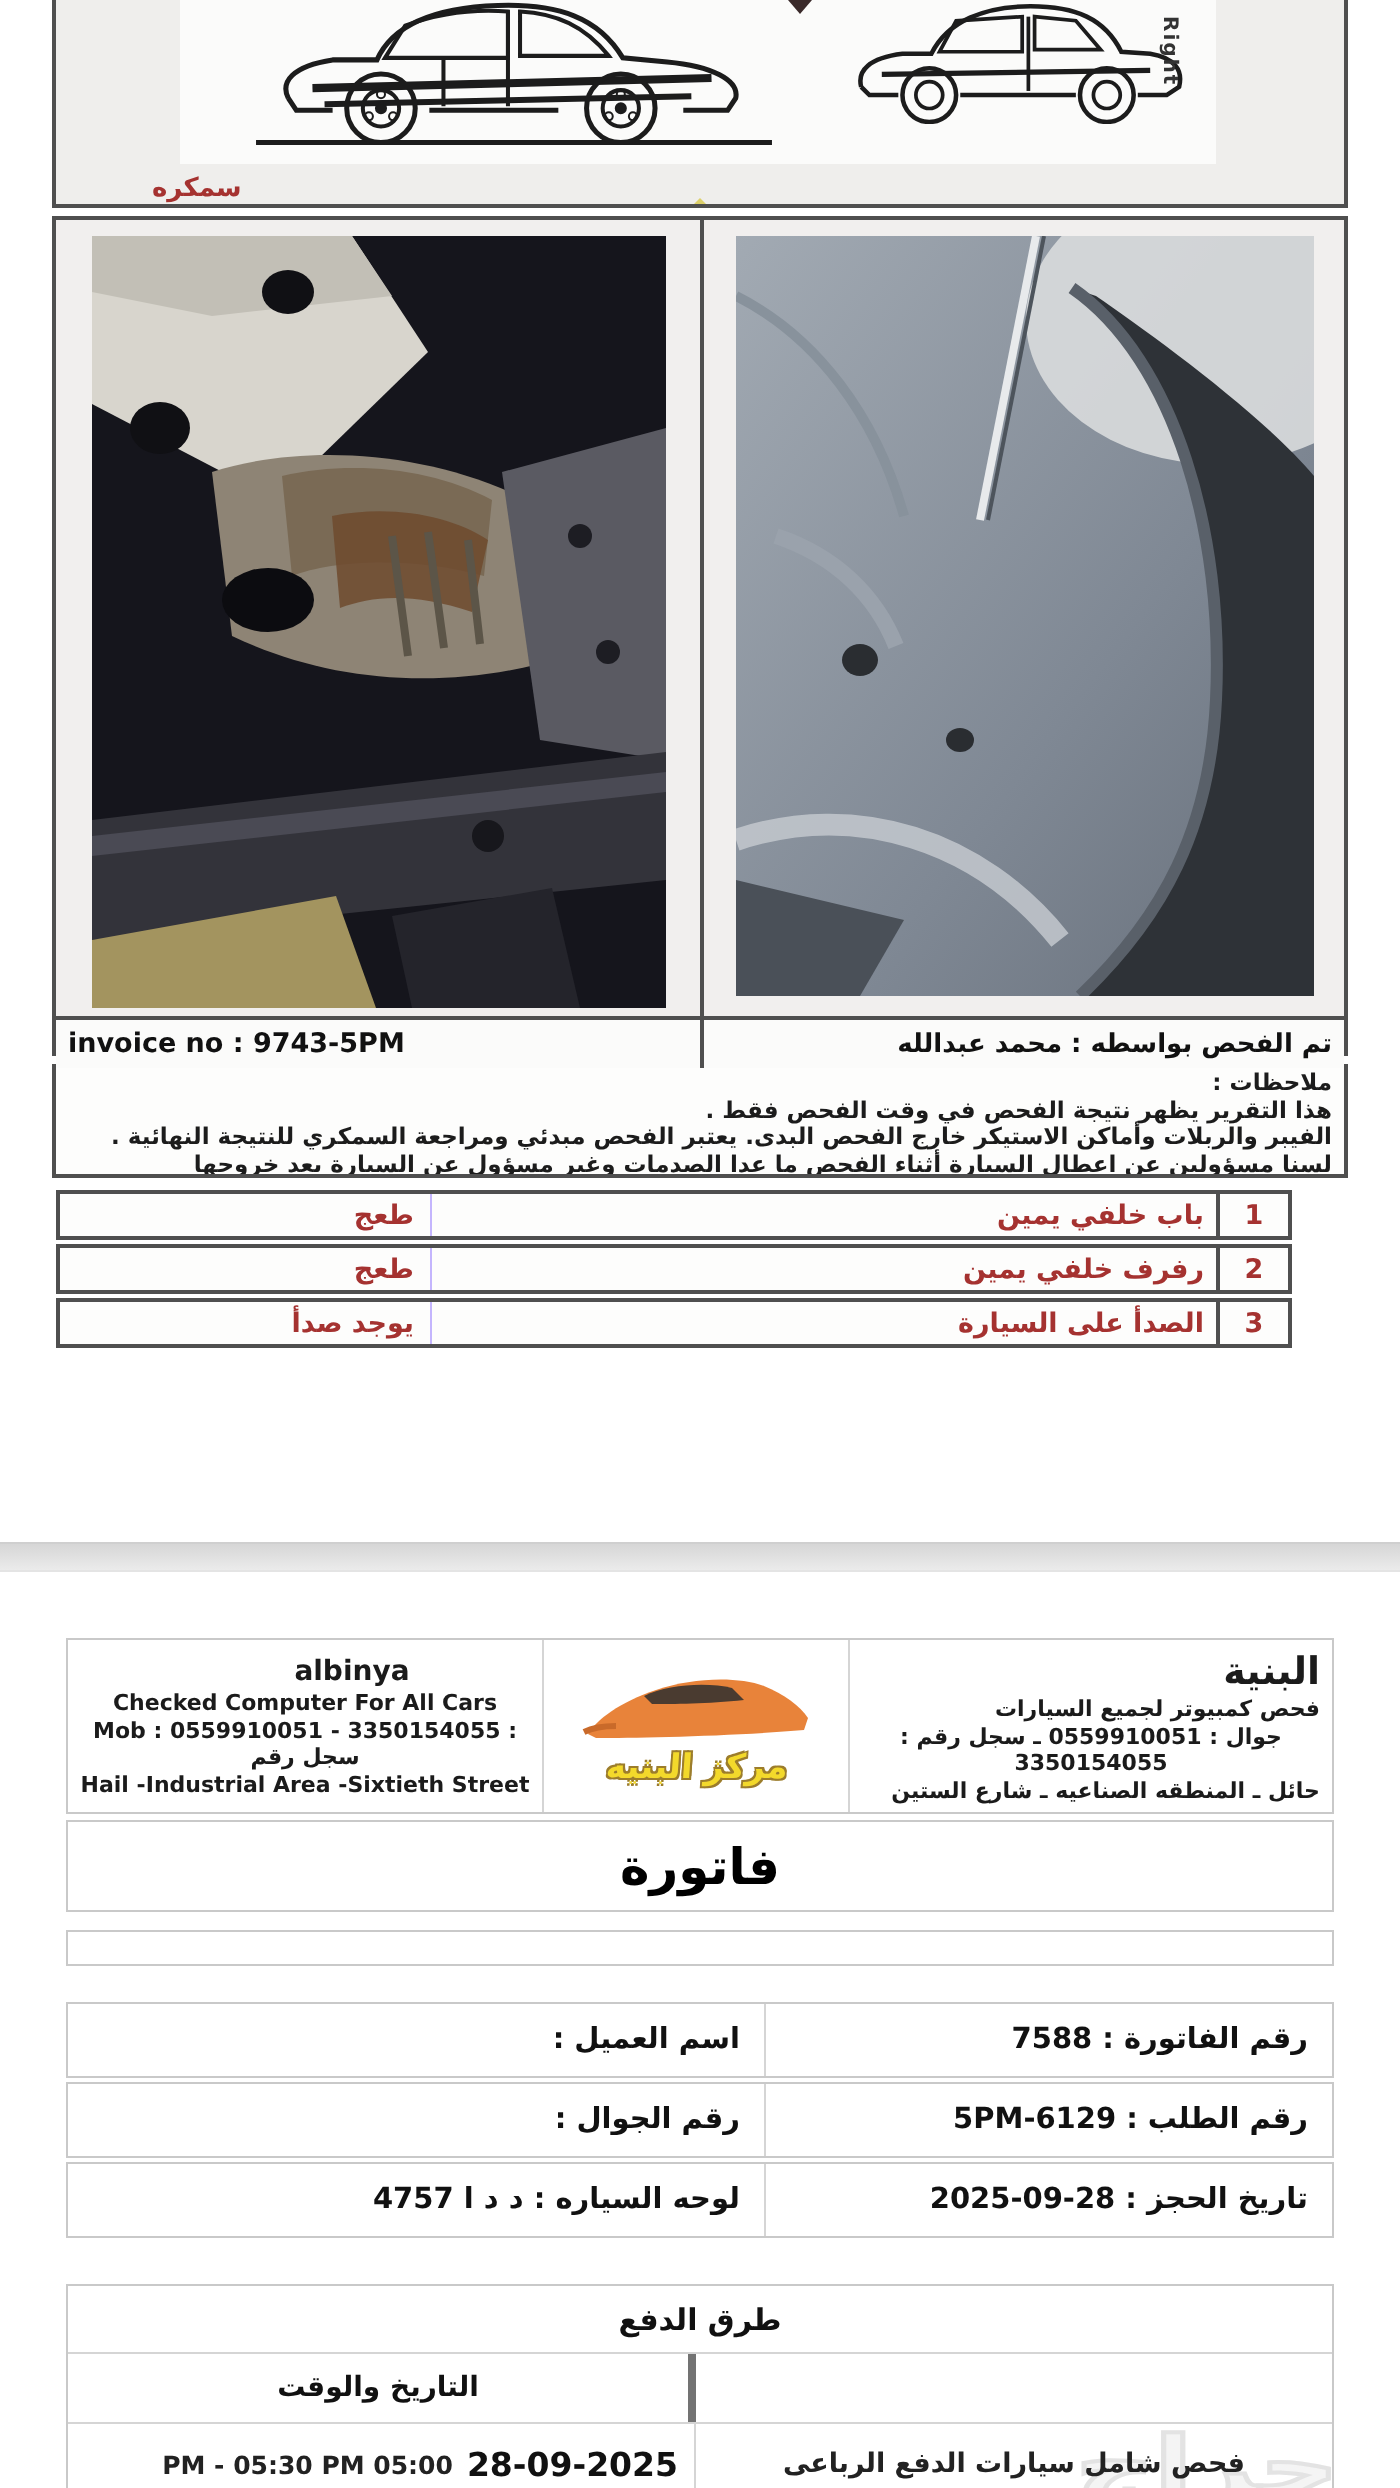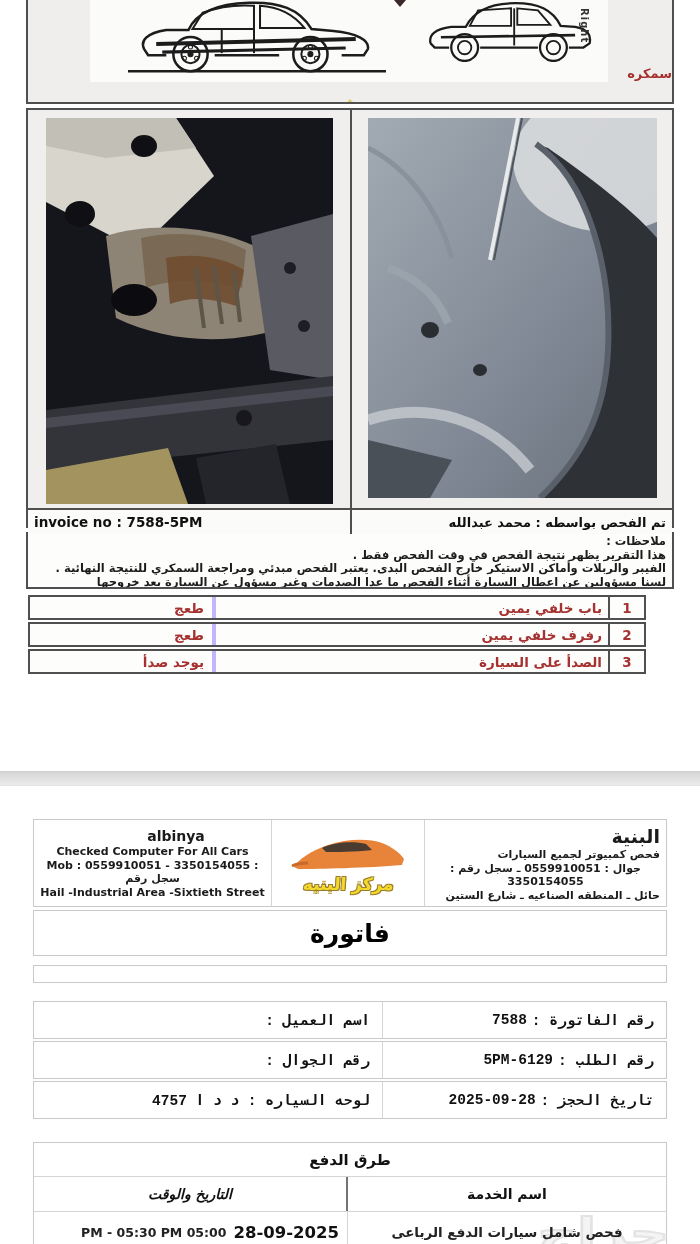--- a/index.html
+++ b/index.html
@@ -23,22 +23,22 @@
   .right-label{
     position:absolute; right:18px; top:8px; writing-mode:vertical-rl;
     font-size:10px; letter-spacing:1px; color:#333; font-weight:bold;
   }
   .top-cut-arrow{
     position:absolute; left:304px; top:0; width:0; height:0;
     border-left:6px solid transparent; border-right:6px solid transparent;
     border-top:7px solid #3a2a2a;
   }
   .diagram-caption{
-    position:absolute; left:0; right:0; bottom:21px; text-align:right;
-    color:#a53230; font-size:13px; font-weight:bold;
+    position:absolute; left:0; right:0; bottom:0; text-align:left;
+    color:#a53230; font-size:13px; font-weight:bold;padding-left:48px;
   }
   .yellow-arrow{
     position:absolute; left:50%; bottom:-5px; transform:translateX(-50%);
     width:0;height:0; border-left:8px solid transparent; border-right:8px solid transparent;
     border-bottom:8px solid #ddd06a;
   }
   
   .photos-box{
     margin:4px 26px 0; border:2px solid #4f4f4f; height:416px;
     display:grid; grid-template-columns:1fr 1fr; grid-template-rows:1fr 26px;
@@ -62,21 +62,21 @@
   }
   
   .items{margin:6px 54px 0 28px; direction:rtl;}
   .item-row{
     display:grid; grid-template-columns:36px 1fr 186px; height:21px;
     border:2px solid #4f4f4f; margin-bottom:2px; background:#fdfdfc;
     color:#a53230; font-weight:bold; font-size:13.5px; align-items:center;
   }
   .item-no{text-align:center; border-left:2px solid #4f4f4f; height:100%; display:flex;align-items:center;justify-content:center;}
   .item-part{padding:0 6px; text-align:right;}
-  .item-status{border-right:4px solid #c4b5fd; height:100%; display:flex; align-items:center; justify-content:flex-start; padding:0 8px;}
+  .item-status{border-right:1px solid #c4b5fd; height:100%; display:flex; align-items:center; justify-content:flex-start; padding:0 8px;}
   
   .spacer1{height:95px;}
   .gray-band{
     height:13px; background:linear-gradient(#d6d6d6,#ebebeb);
     border-top:1px solid #cfcfcf; border-bottom:1px solid #e4e4e4;
   }
   .spacer2{height:33px;}
   
   .company-header{
     margin:0 33px; border:1px solid #c9c9c9; height:86px; background:#fff;
@@ -101,40 +101,40 @@
     display:flex; flex-direction:column; justify-content:center; align-items:flex-start;
     direction:rtl; text-align:center; gap:1px; font-size:11px; font-weight:bold; color:#1b1b1b; padding:2px 6px;
   }
   .col-ar .ar-name{font-size:19px;}
   .title-box{
     margin:3px 33px 0; border:1px solid #c9c9c9; height:44px; background:#fff;
     display:flex; align-items:center; justify-content:center;
   }
   .doc-title{font-size:25px; font-weight:bold; color:#000; margin:16px;}
   .empty-box{margin:9px 33px 0; border:1px solid #c9c9c9; height:16px; background:#fff;}
-  .details{margin:18px 33px 0;font-family:Liberation Mono, monospace;}
+  .details{margin:18px 33px 0;}
   .detail-row{
     display:grid; grid-template-columns:349px 1fr; border:1px solid #c9c9c9;
     height:36px; margin-bottom:2px; background:#fff; font-weight:bold; font-size:14.5px;
   }
   .d-left{
     border-right:1px solid #d5d5d5; direction:rtl; display:flex; align-items:center;
     justify-content:flex-start; padding:0 12px; gap:5px;
   }
   .d-right{direction:rtl; display:flex; align-items:center; justify-content:flex-start; padding:0 12px; gap:5px;}
   .ltr-val{direction:ltr; unicode-bidi:bidi-override;}
   
   .payment{margin:23px 33px 0; border:1px solid #c9c9c9; background:#fff;}
   .pay-title{
     height:33px; border-bottom:1px solid #d5d5d5; display:flex; align-items:center;
     justify-content:center; font-weight:bold; font-size:15px; direction:rtl;text-align:right;
   }
   .pay-cols{display:grid; grid-template-columns:314px 1fr; border-bottom:1px solid #d5d5d5;}
   .pay-cols > div{height:34px; display:flex; align-items:center; justify-content:center; font-weight:bold; font-size:14px; direction:rtl;}
-  .pay-col-dt{border-right:2px solid #737373;font-style:italic;}
+  .pay-col-dt{border-right:4px solid #737373;}
   .pay-data{display:grid; grid-template-columns:314px 1fr; position:relative;}
   .pay-dt{
     height:40px; border-right:1px solid #d5d5d5; display:flex; align-items:center;
     justify-content:flex-end; gap:7px; padding:0 8px; white-space:nowrap;
   }
   .pay-dt .t-range{font-size:12.5px; font-weight:bold; color:#222;}
   .pay-dt .t-date{font-size:16.5px; font-weight:bold; color:#111;}
   .pay-service{
     height:40px; display:flex; align-items:center; justify-content:center;
     direction:rtl; font-weight:bold; font-size:13.5px; position:relative; z-index:1; color:#222;
@@ -234,21 +234,21 @@
         <path d="M168,26 C220,62 244,150 240,232 C237,296 214,340 172,380 L289,380 L289,120 C262,88 206,48 180,30 Z" fill="#2e3237"></path>
         <path d="M168,26 C220,62 244,150 240,232 C237,296 214,340 172,380" stroke="#596069" stroke-width="6" fill="none"></path>
         <path d="M0,30 C40,50 70,90 84,140" stroke="#88929c" stroke-width="5" fill="none"></path>
         <ellipse cx="62" cy="212" rx="9" ry="8" fill="#2a2d31"></ellipse>
         <ellipse cx="112" cy="252" rx="7" ry="6" fill="#2a2d31"></ellipse>
         <path d="M0,302 C60,282 122,302 162,352" stroke="#c3c8ce" stroke-width="11" fill="none" opacity="0.85"></path>
         <polygon points="0,322 84,342 62,380 0,380" fill="#4a5058"></polygon>
         <path d="M20,150 C50,160 70,180 80,205" stroke="#9aa2ac" stroke-width="8" fill="none"></path>
       </svg>
     </div>
-    <div class="inv-cell leftc">invoice no : 7588-5PM</div>
+    <div class="inv-cell leftc">invoice no : 9743-5PM</div>
     <div class="inv-cell rightc">تم الفحص بواسطه : محمد عبدالله</div>
   </section>
 
   <section class="notes-box">
     <div>ملاحظات :</div>
     <div>هذا التقرير يظهر نتيجة الفحص في وقت الفحص فقط .</div>
     <div>الفيبر والربلات وأماكن الاستيكر خارج الفحص البدى. يعتبر الفحص مبدئي ومراجعة السمكري للنتيجة النهائية .</div>
     <div>لسنا مسؤولين عن اعطال السيارة أثناء الفحص ما عدا الصدمات وغير مسؤول عن السيارة بعد خروجها</div>
   </section>
 
@@ -330,21 +330,20 @@
         <span>تاريخ الحجز :</span>
         <span class="ltr-val">2025-09-28</span>
       </div>
     </div>
   </section>
 
   <section class="payment">
     <div class="pay-title">طرق الدفع</div>
     <div class="pay-cols">
       <div class="pay-col-dt">التاريخ والوقت</div>
-      <div class="pay-col-srv">اسم الخدمة</div>
     </div>
     <div class="pay-data">
       <div class="pay-dt">
         <span class="t-range">PM - 05:30 PM 05:00</span>
         <span class="t-date">28-09-2025</span>
       </div>
       <div class="pay-service">فحص شامل سيارات الدفع الرباعى</div>
       <div class="watermark">حراج</div>
     </div>
   </section>

